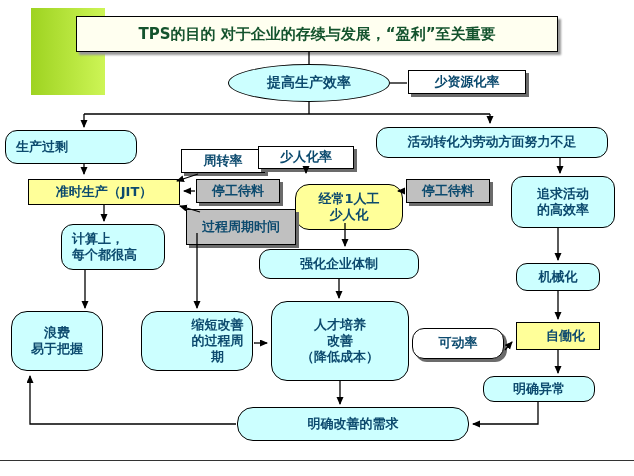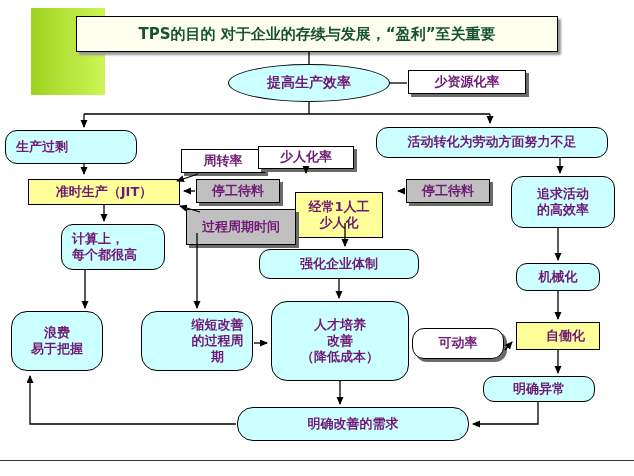--- a/index.html
+++ b/index.html
@@ -8,21 +8,21 @@
     font-family:"DejaVu Sans",sans-serif;overflow:hidden;
   }
   .accent{
     position:absolute;left:31px;top:8px;width:74px;height:87px;
     background:linear-gradient(90deg,#9ed321,#cdf556);z-index:1;
   }
   .rule{position:absolute;left:0;top:460px;width:634px;height:1px;background:#333;z-index:1;}
   .box{
     position:absolute;display:flex;align-items:center;justify-content:center;
     text-align:center;border:1px solid #000;font-weight:bold;font-size:13px;
-    line-height:1.25;color:#701a75;white-space:pre-line;box-sizing:border-box;z-index:2;
+    line-height:1.25;color:#0c4a6e;white-space:pre-line;box-sizing:border-box;z-index:2;
     padding:1px 4px;
   }
   .alignl{justify-content:flex-start;text-align:left;padding-left:10px;}
   .cyan{background:#ccffff;border-radius:11px;}
   .yellow{background:#ffff99;}
   .whitebg{background:#ffffff;}
   .graybg{background:#c0c0c0;}
   .rounded{border-radius:12px;}
   .rounded-lg{border-radius:16px;}
   .shadow{box-shadow:3px 3px 0 #6b6b6b;}
@@ -78,21 +78,21 @@
   <div class="box ellipse" style="left:228px;top:64px;width:162px;height:38px;">提高生产效率</div>
   <div class="box whitebg shadow" style="left:408px;top:70px;width:118px;height:24px;">少资源化率</div>
 
   <div class="box cyan rounded alignl" style="left:5px;top:130px;width:132px;height:34px;">生产过剩</div>
   <div class="box whitebg shadow" style="left:181px;top:149px;width:84px;height:24px;">周转率</div>
   <div class="box whitebg shadow" style="left:258px;top:146px;width:96px;height:23px;">少人化率</div>
   <div class="box cyan rounded" style="left:376px;top:127px;width:232px;height:31px;">活动转化为劳动方面努力不足</div>
 
   <div class="box yellow" style="left:28px;top:179px;width:152px;height:26px;">准时生产（JIT）</div>
   <div class="box graybg shadow" style="left:196px;top:179px;width:84px;height:24px;">停工待料</div>
-  <div class="box yellow" style="left:295px;top:192px;width:88px;height:46px;">经常1人工
+  <div class="box yellow" style="left:295px;top:184px;width:108px;height:46px;border-radius:14px;">经常1人工
 少人化</div>
   <div class="box graybg shadow" style="left:406px;top:179px;width:84px;height:24px;">停工待料</div>
   <div class="box cyan rounded" style="left:511px;top:176px;width:104px;height:52px;">追求活动
 的高效率</div>
   <div class="box graybg shadow" style="left:186px;top:209px;width:110px;height:36px;">过程周期时间</div>
 
   <div class="box cyan rounded alignl" style="left:61px;top:224px;width:104px;height:46px;">计算上，
 每个都很高</div>
   <div class="box cyan" style="left:259px;top:249px;width:160px;height:30px;">强化企业体制</div>
   <div class="box cyan" style="left:516px;top:263px;width:84px;height:28px;">机械化</div>

